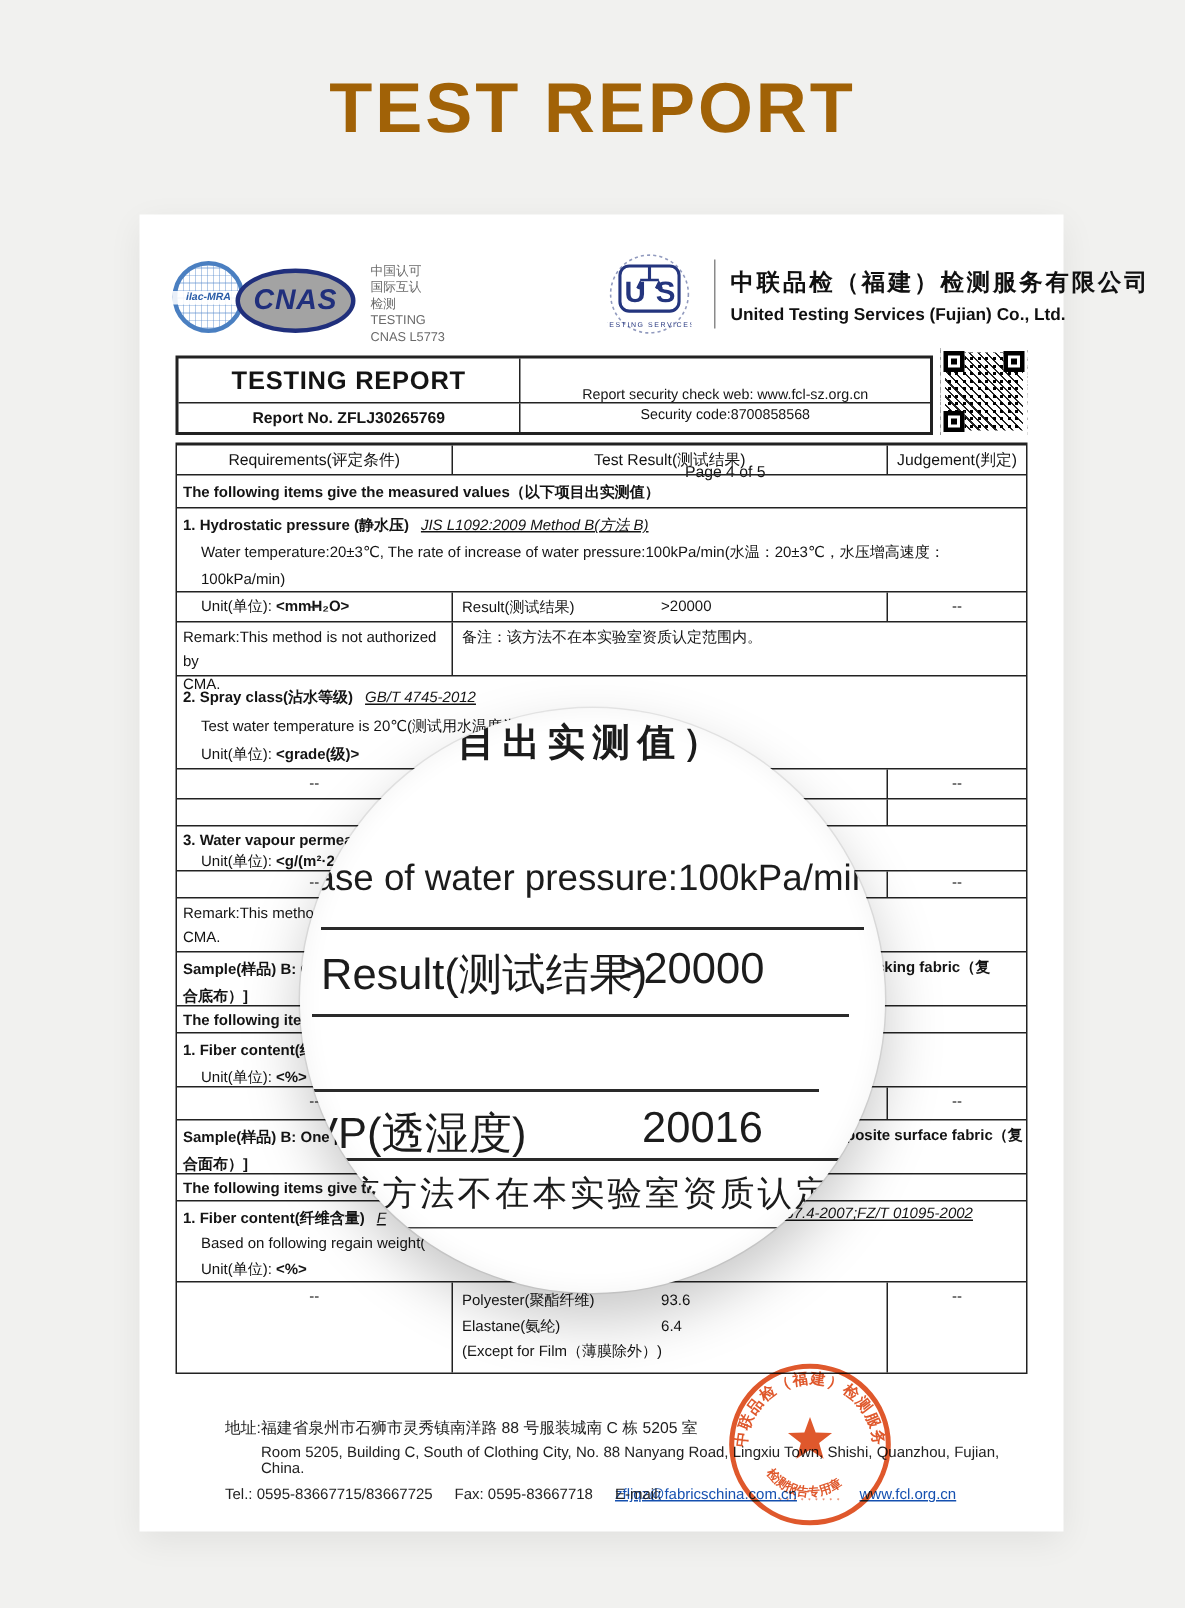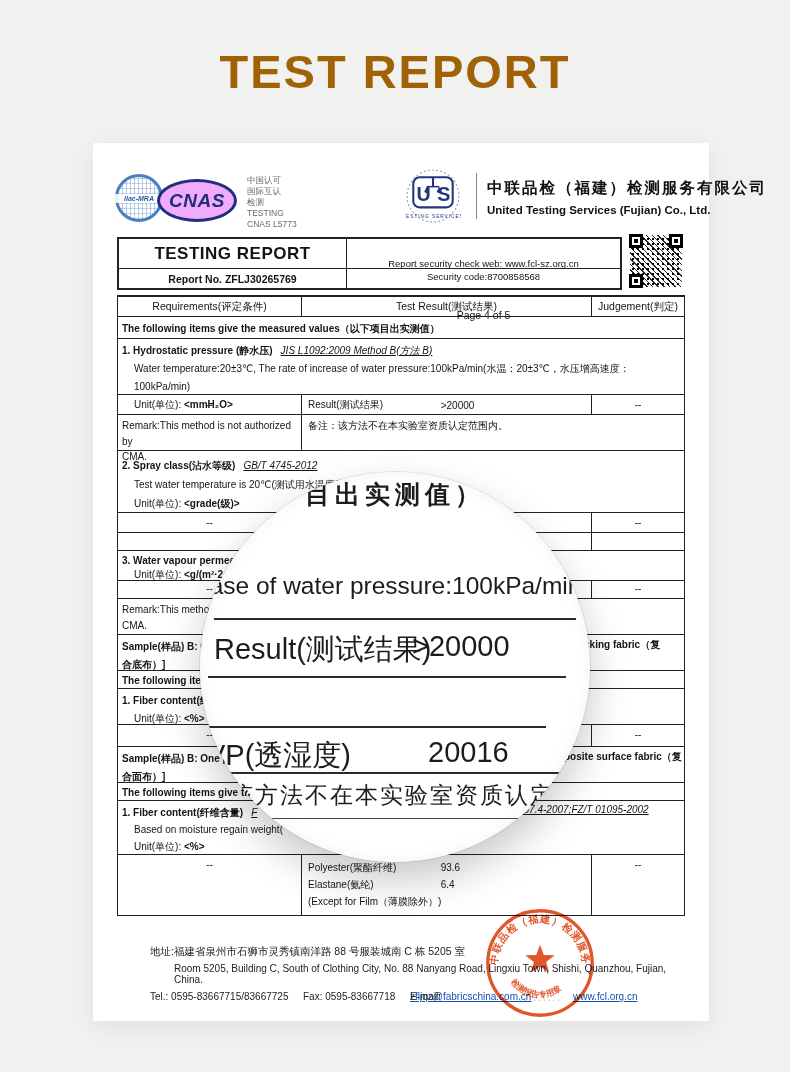--- a/index.html
+++ b/index.html
@@ -9,21 +9,21 @@
          font-size:47px;font-weight:800;letter-spacing:2px;color:#a16207;}
   .card{position:absolute;left:93px;top:143px;width:616px;height:878px;background:#fff;
         box-shadow:0 6px 22px rgba(0,0,0,.07);}
   
   .ilac{position:absolute;left:22px;top:31px;width:48px;height:48px;border:3px solid #4a7fc1;border-radius:50%;
         background:repeating-linear-gradient(90deg,rgba(90,140,205,.45) 0 1px,transparent 1px 4px),
                    repeating-linear-gradient(0deg,rgba(90,140,205,.35) 0 1px,transparent 1px 5px);box-sizing:border-box;}
   .ilac .lbl{position:absolute;top:17px;left:-3px;right:-3px;background:rgba(255,255,255,.88);
              font-size:7px;font-weight:700;font-style:italic;color:#2a5da8;text-align:center;line-height:9px;}
   .cnas{position:absolute;left:64px;top:36px;width:80px;height:43px;border:3.5px solid #202f7c;border-radius:50%;
-        background:#f0abfc;display:flex;align-items:center;justify-content:center;box-sizing:border-box;}
+        background:#a3a3a3;display:flex;align-items:center;justify-content:center;box-sizing:border-box;}
   .cnas span{font-size:19px;font-weight:800;font-style:italic;color:#202f7c;letter-spacing:.5px;}
   .acc-lines{position:absolute;left:154px;top:32px;font-size:8.5px;color:#6a6a6a;line-height:1.3;}
   .uts{position:absolute;left:312px;top:25px;width:56px;height:56px;}
   .vdiv{position:absolute;left:383px;top:30px;width:1px;height:46px;background:#8a8a8a;}
   .company{position:absolute;left:394px;top:35px;}
   .company .cn{font-size:15.5px;font-weight:800;letter-spacing:2px;color:#111;white-space:nowrap;}
   .company .en{font-size:11.5px;font-weight:700;color:#111;margin-top:5px;white-space:nowrap;}
   
   .htable{position:absolute;left:24px;top:94px;width:505px;height:53px;border:2px solid #222;box-sizing:border-box;}
   .htable .hr1{height:29px;border-bottom:1.5px solid #222;display:flex;}
@@ -265,21 +265,21 @@
     </div>
 
     <div class="tr" style="height:18px">
       <div class="full b" style="line-height:13px">The following items give the</div>
     </div>
 
     <div class="tr" style="height:54px">
       <div class="full">
         <div class="secline" style="line-height:17px"><span class="b">1. Fiber content(纤维含量)</span><span class="mref">F</span></div>
         <span class="fragM">057.4-2007;FZ/T 01095-2002</span>
-        <div class="secline ind" style="line-height:17px">Based on moisture regain weight(</div>
+        <div class="secline ind" style="line-height:17px">Based on following regain weight(</div>
         <div class="secline ind" style="line-height:17px"><span>Unit(单位): </span><span class="b">&lt;%&gt;</span></div>
       </div>
     </div>
 
     <div class="tr" style="height:60px">
       <div class="c1 dash">--</div>
       <div class="c2" style="padding-top:4px">
         <div class="pline">
             <span class="pl">Polyester(聚酯纤维)</span>
             <span class="pv">93.6</span>

